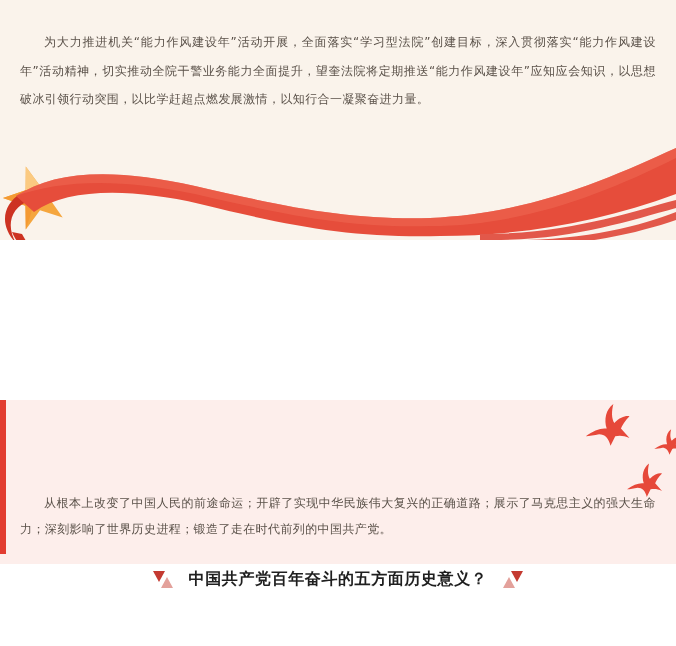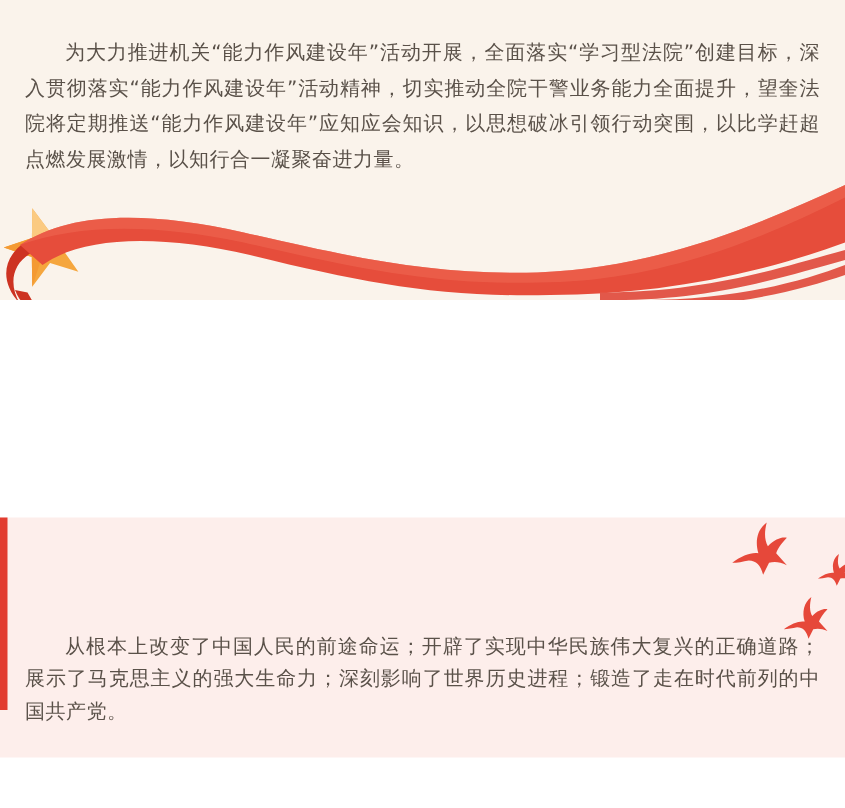--- a/index.html
+++ b/index.html
@@ -20,25 +20,25 @@
   }
   html,body{margin:0;padding:0;}
   body{
     width:676px;height:646px;position:relative;overflow:hidden;
     background:var(--white-bg);
     font-family:"DejaVu Sans","Liberation Sans",sans-serif;
   }
   .section{position:absolute;left:0;width:676px;}
   .sec-intro{top:0;height:240px;background:var(--cream-bg);}
   .sec-question{top:240px;height:182px;background:var(--white-bg);}
-  .sec-answer{top:414px;height:192px;background:var(--pink-bg);}
+  .sec-answer{top:400px;height:164px;background:var(--pink-bg);}
 
   .para{
     position:absolute;left:0;width:636px;padding:0 20px;margin:0;
-    font-size:16px;color:var(--text-color);
+    font-size:12px;color:var(--text-color);
     text-indent:2em;text-align:justify;letter-spacing:0.4px;
   }
   .intro-para{top:28px;line-height:28.5px;}
   .answer-para{top:90px;line-height:26px;}
 
   .ribbon-svg{position:absolute;left:0;top:148px;width:676px;height:105px;display:block;}
 
   .heading-row{
     position:absolute;top:328px;left:0;width:676px;
     display:flex;align-items:center;justify-content:center;gap:16px;

